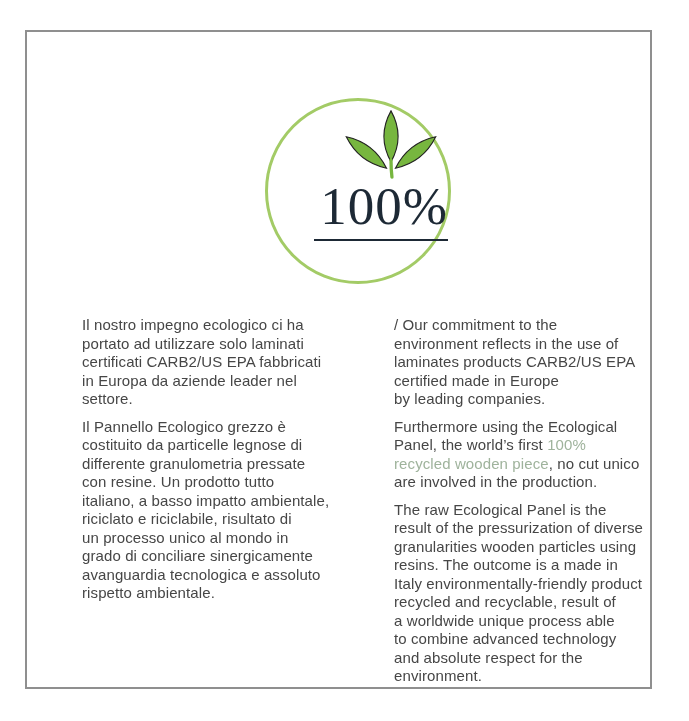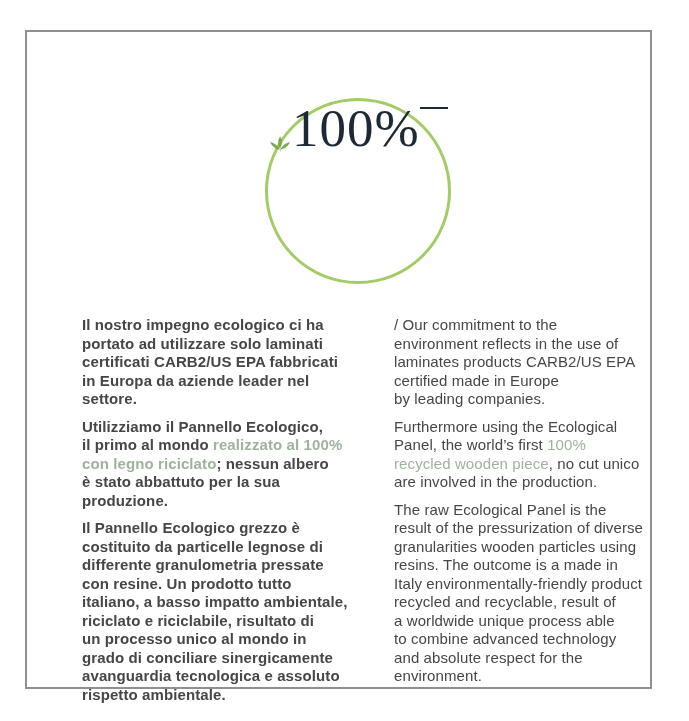--- a/index.html
+++ b/index.html
@@ -24,21 +24,22 @@
   .badge {
     position: absolute;
     left: 238px;
     top: 66px;
     width: 186px;
     height: 186px;
     border: 3px solid var(--badge-circle, #a3cb66);
     border-radius: 50%;
     box-sizing: border-box;
     display: flex;
-    align-items: flex-start;
+    flex-direction: column;
+    align-items: flex-end;
     background: #fff;
   }
   .leaves-svg {
     margin-top: 8px;
     color: var(--leaf-green, #77b63f);
     display: block;
   }
   .badge-percent {
     font-family: "Liberation Serif", "DejaVu Serif", serif;
     font-size: 53px;
@@ -64,21 +65,21 @@
   }
   .column {
     position: absolute;
     top: 284px;
     width: 300px;
     font-size: 15px;
     line-height: 18.5px;
     color: var(--body-text, #464646);
     letter-spacing: 0.1px;
   }
-  .column-left  { left: 55px; font-weight: bold; }
+  .column-left  { left: 55px; }
   .column-right { left: 367px; }
   .para {
     margin: 0 0 9px 0;
     white-space: pre;
   }
   .hl { color: var(--highlight-green, #9fb39c); }
 </style>
 </head>
 <body>
 
@@ -104,25 +105,20 @@
     <div class="badge-percent">100%</div>
     <div class="badge-underline"></div>
   </div>
 
   <div class="column column-left">
       <p class="para"><span>Il nostro impegno ecologico ci ha
 portato ad utilizzare solo laminati
 certificati CARB2/US EPA fabbricati
 in Europa da aziende leader nel
 settore.</span></p>
-      <p class="para"><span>Utilizziamo il Pannello Ecologico,
-il primo al mondo </span><span class="hl">realizzato al 100%
-con legno riciclato</span><span>; nessun albero
-è stato abbattuto per la sua
-produzione.</span></p>
       <p class="para"><span>Il Pannello Ecologico grezzo è
 costituito da particelle legnose di
 differente granulometria pressate
 con resine. Un prodotto tutto
 italiano, a basso impatto ambientale,
 riciclato e riciclabile, risultato di
 un processo unico al mondo in
 grado di conciliare sinergicamente
 avanguardia tecnologica e assoluto
 rispetto ambientale.</span></p>

